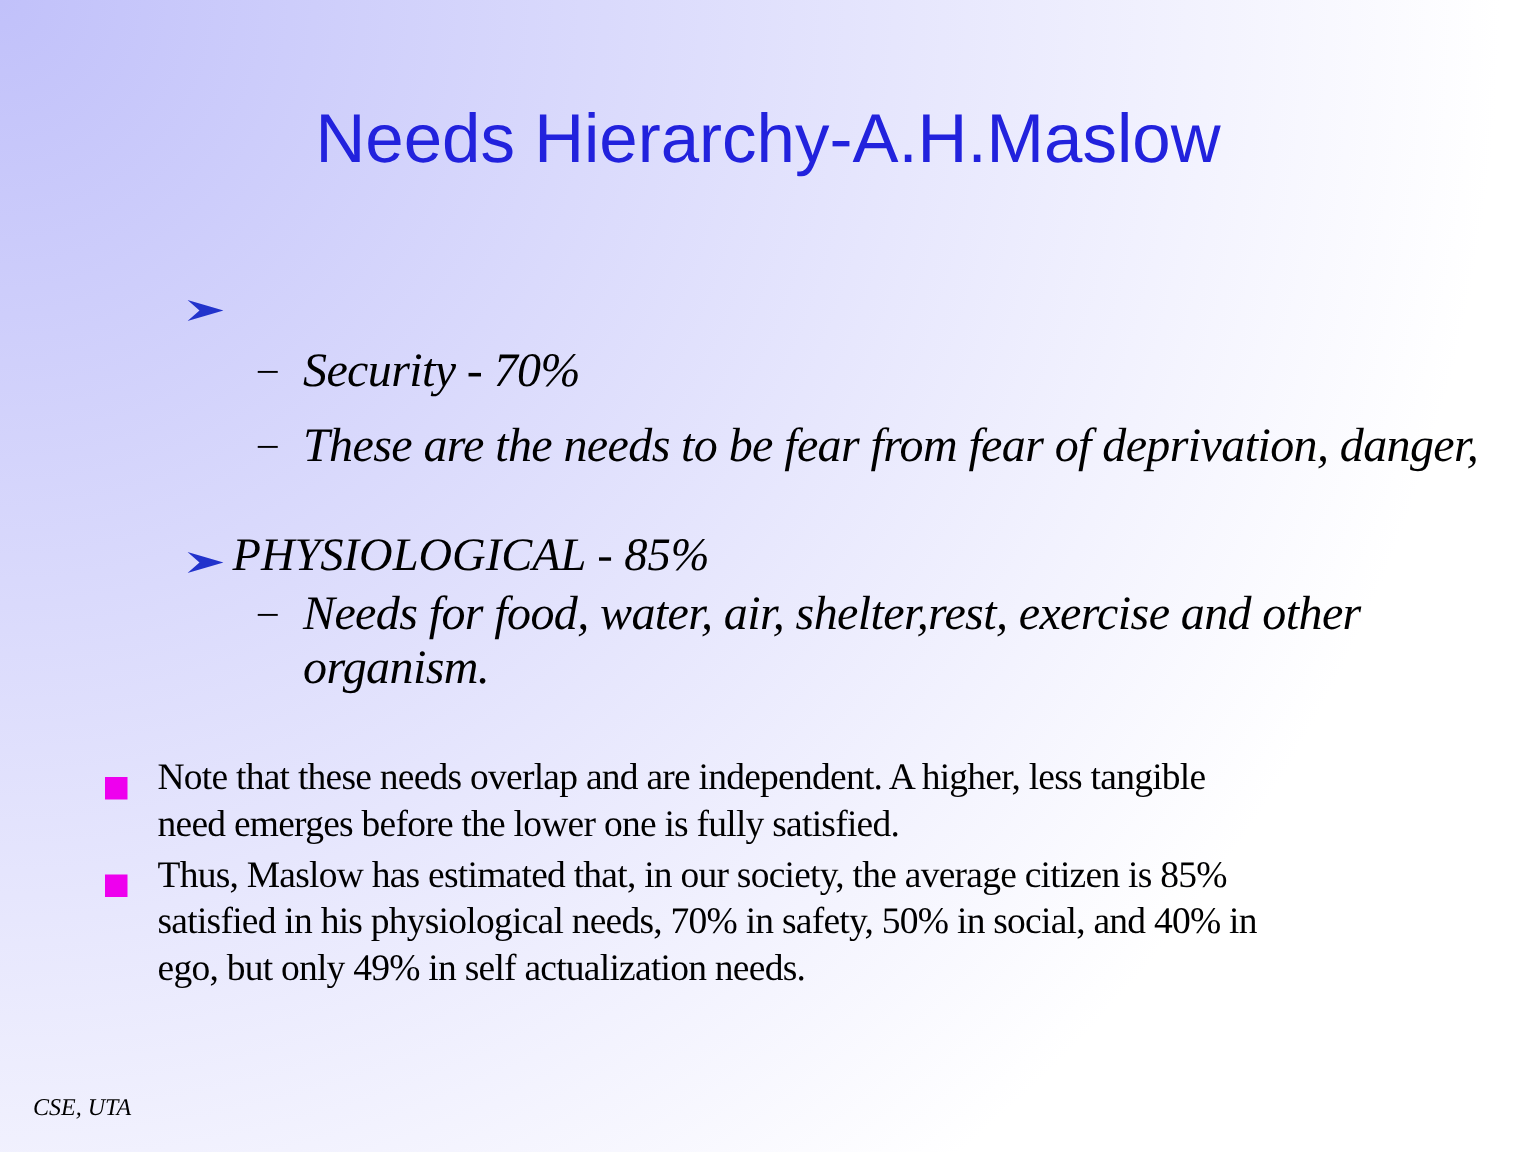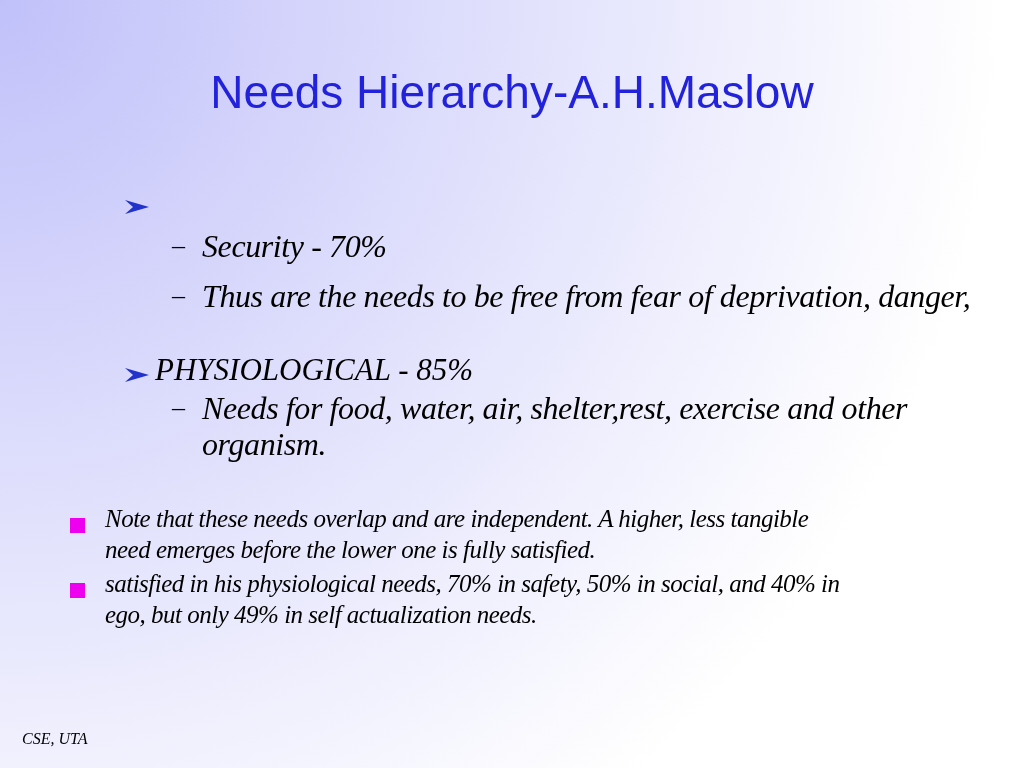--- a/index.html
+++ b/index.html
@@ -50,21 +50,20 @@
     position: absolute; left: 0; top: 0;
     font-style: italic;
     font-size: 26px;
     line-height: 36px;
   }
 
   
   .lvl0 { left: 70px; }
   .lvl0 .btext {
     margin-left: 35px;
-    font-style: italic;
     font-size: 25px;
     line-height: 31px;
     letter-spacing: -0.5px;
   }
   .square-marker {
     position: absolute; left: 0; top: 15px;
     width: 15px; height: 15px;
     background: var(--square-bullet, #ee00ee);
   }
 
@@ -101,21 +100,21 @@
   <div class="bullet lvl2 b-security">
     <span class="dash-marker">–</span>
     <div class="btext">
       <div>Security - 70%</div>
     </div>
   </div>
 
   <div class="bullet lvl2 b-these">
     <span class="dash-marker">–</span>
     <div class="btext">
-      <div>Thus are the needs to be free from fear of deprivation, danger,</div>
+      <div>These are the needs to be fear from fear of deprivation, danger,</div>
     </div>
   </div>
 
   <div class="bullet lvl1 b-physio">
     <span class="arrow-icon">
       <svg width="24" height="14" viewBox="0 0 24 14">
           <polygon points="0,0 24,7 0,14 8,7" fill="#2233cc" class="arrow-fill"></polygon>
         </svg>
     </span>
     <div class="btext">
@@ -135,20 +134,21 @@
     <span class="square-marker"></span>
     <div class="btext">
       <div>Note that these needs overlap and are independent. A higher, less tangible</div>
       <div>need emerges before the lower one is fully satisfied.</div>
     </div>
   </div>
 
   <div class="bullet lvl0 b-thus">
     <span class="square-marker"></span>
     <div class="btext">
+      <div>Thus, Maslow has estimated that, in our society, the average citizen is 85%</div>
       <div>satisfied in his physiological needs, 70% in safety, 50% in social, and 40% in</div>
       <div>ego, but only 49% in self actualization needs.</div>
     </div>
   </div>
 
   <div class="footer">CSE, UTA</div>
 
 </div>
 
 </body></html>

